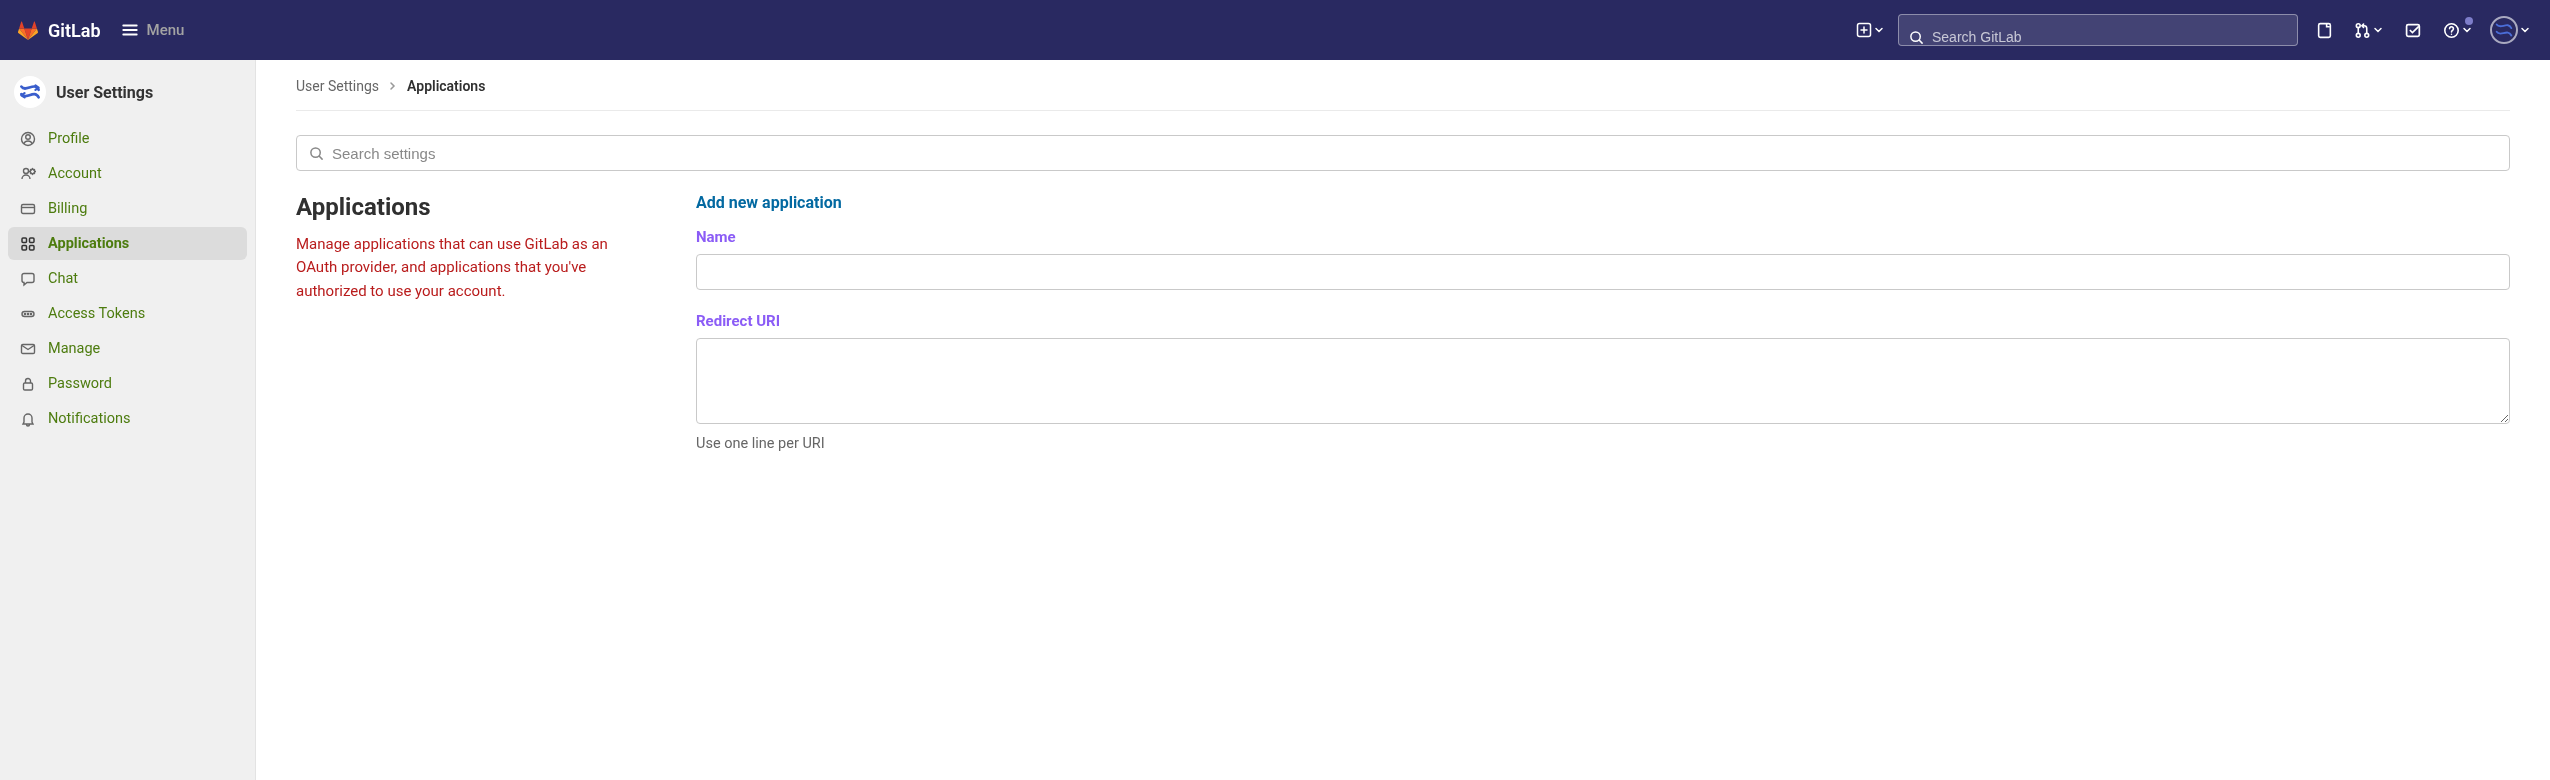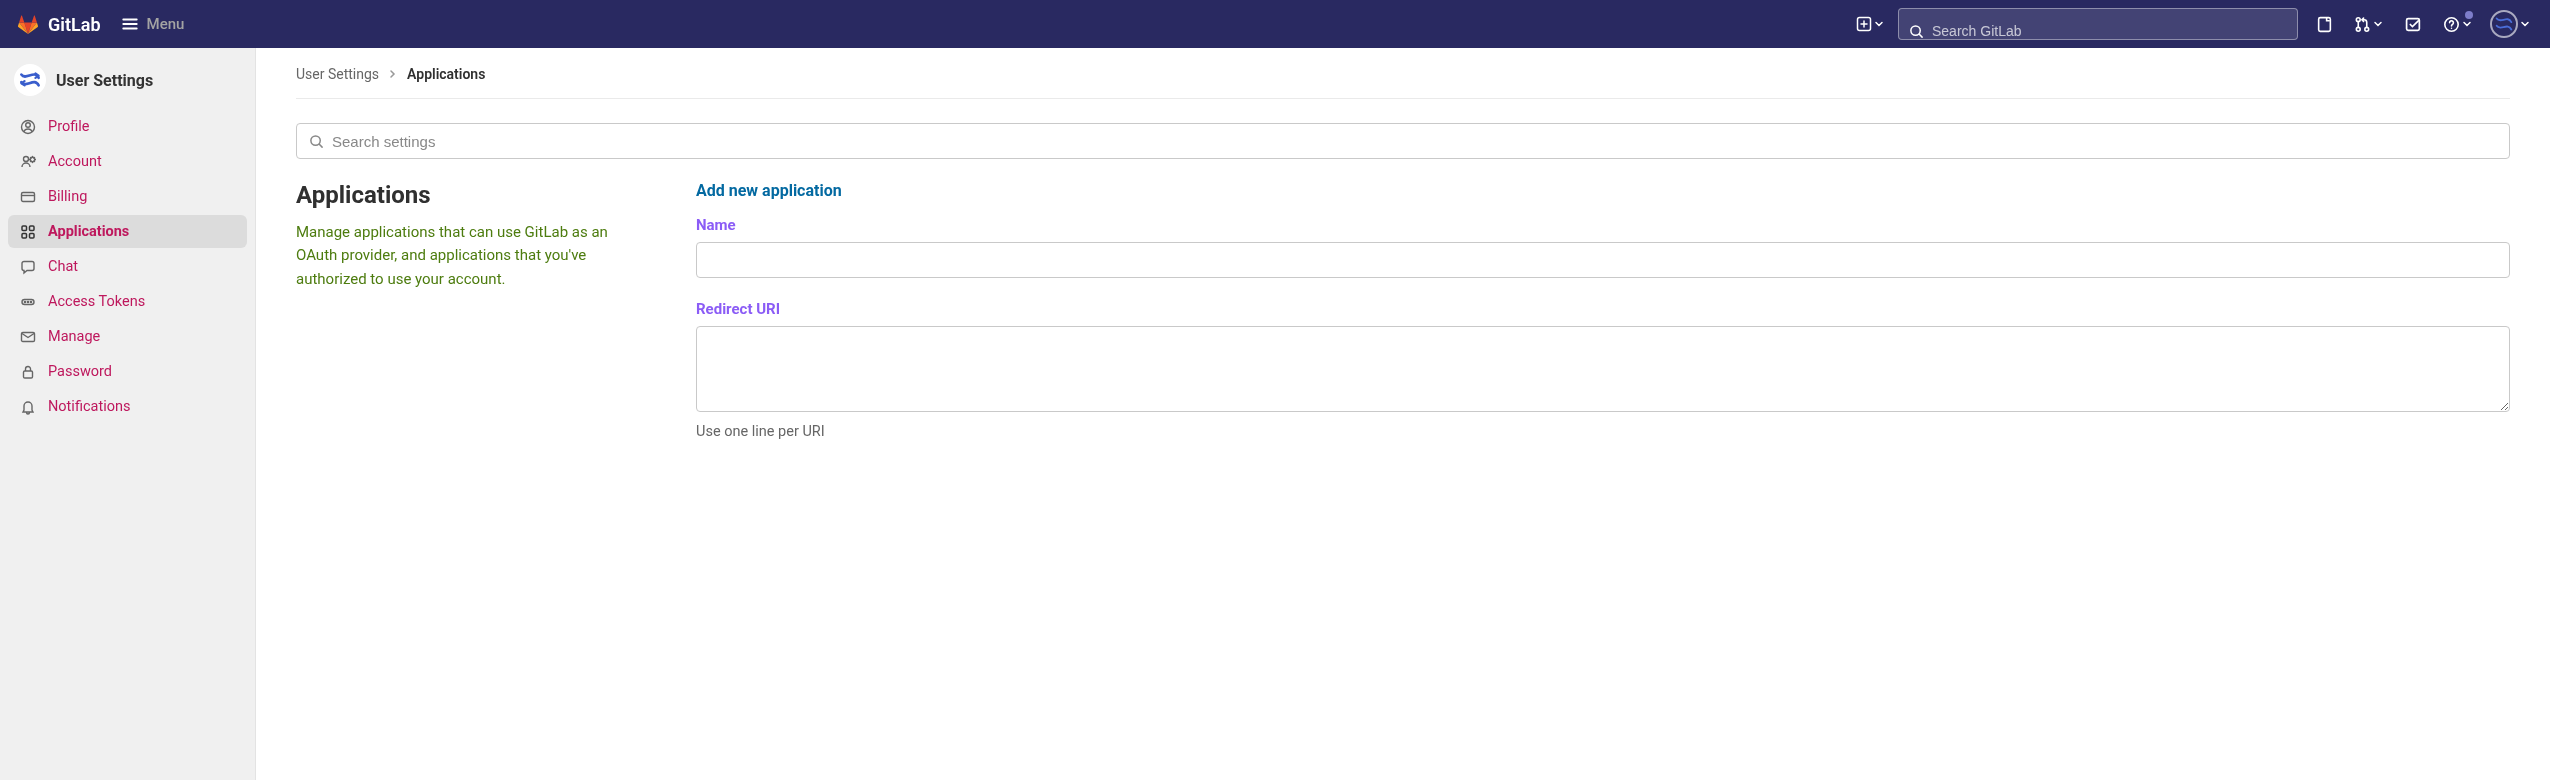--- a/index.html
+++ b/index.html
@@ -7,21 +7,21 @@
       font-family: -apple-system, BlinkMacSystemFont, "Segoe UI", Roboto, "Helvetica Neue", Arial, sans-serif;
       font-size: 14px;
       color: #303030;
       background: #fff;
     }
     
     .navbar {
       display: flex;
       align-items: center;
       background: #292961;
-      height: 48px;
+      height: 60px;
       padding: 0 16px;
       color: #fff;
       gap: 10px;
     }
     .navbar-left, .navbar-right {
       display: flex;
       align-items: center;
       gap: 10px;
     }
     .navbar-right { margin-left: auto; }
@@ -130,21 +130,21 @@
       overflow: hidden;
     }
     .sidebar ul { list-style: none; padding: 0 8px; }
     .sidebar li {
       display: flex;
       align-items: center;
       gap: 12px;
       padding: 8px 12px;
       border-radius: 6px;
       font-size: 14.5px;
-      color: #be185d;
+      color: #4d7c0f;
       cursor: pointer;
       margin-bottom: 2px;
     }
     .sidebar li.active {
       background: #dcdcdc;
       font-weight: 700;
     }
     .sidebar li svg { flex-shrink: 0; }
     
     .main {
@@ -189,21 +189,21 @@
     .col-right { flex: 1; }
     .page-title {
       font-size: 24px;
       font-weight: 700;
       color: #303030;
       margin-bottom: 12px;
     }
     .page-desc {
       font-size: 15px;
       line-height: 1.55;
-      color: #4d7c0f;
+      color: #b91c1c;
     }
     .form-section-title {
       font-size: 16px;
       font-weight: 700;
       color: #0369a1;
       margin-bottom: 16px;
     }
     .form-label {
       font-size: 15px;
       font-weight: 700;

